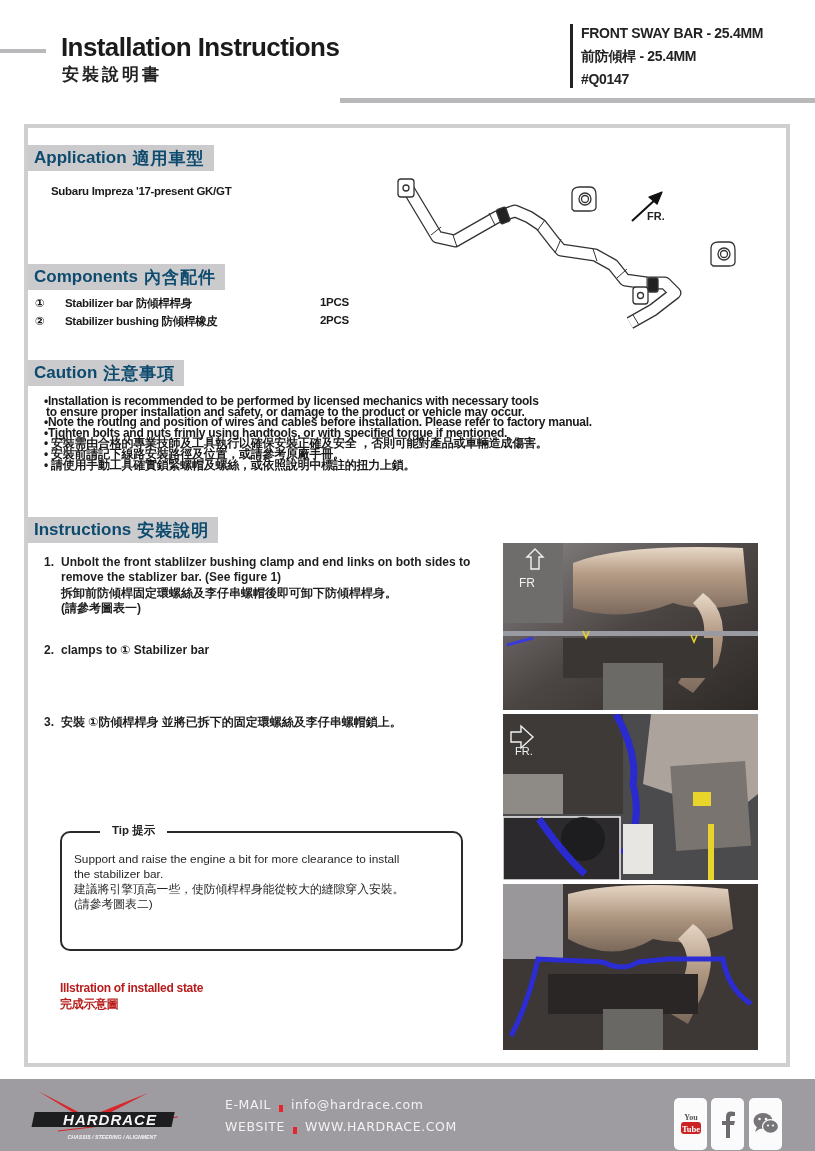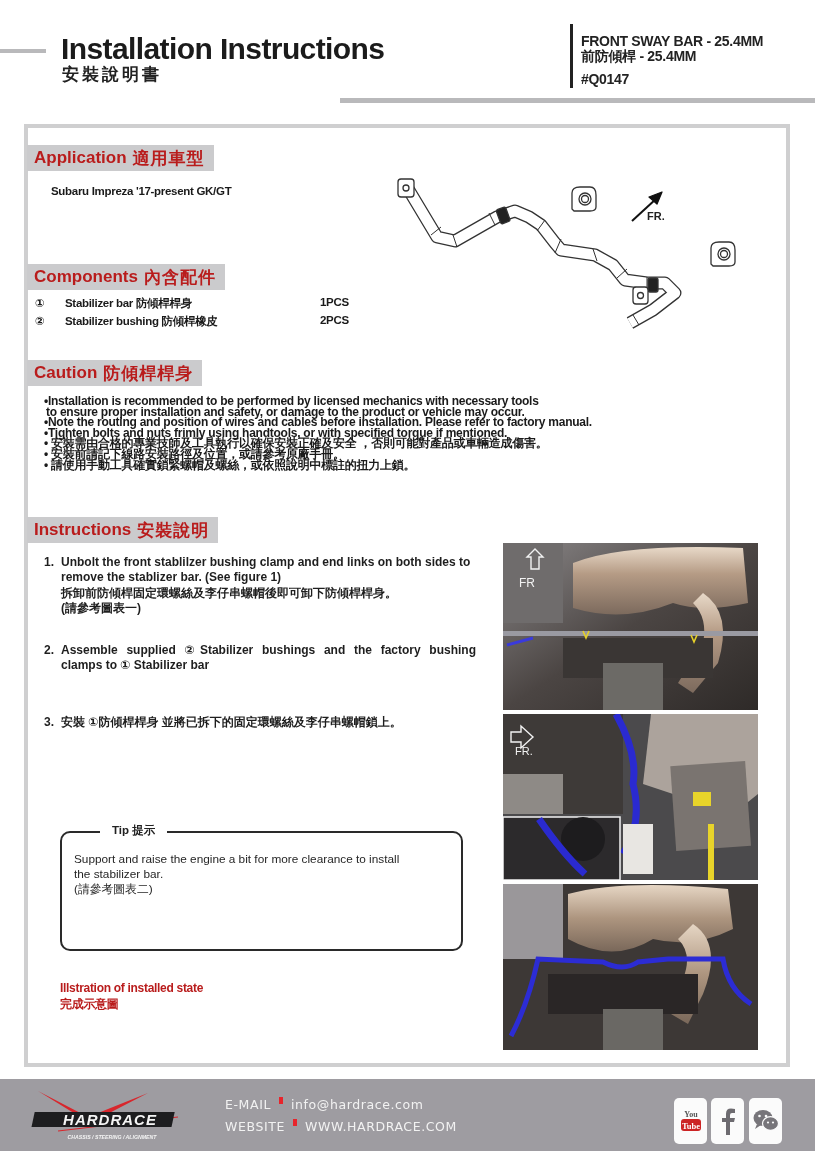--- a/index.html
+++ b/index.html
@@ -1,30 +1,30 @@
 <!DOCTYPE html>
 <html><head>
 <meta charset="utf-8">
 <style>
   * { box-sizing: border-box; margin: 0; padding: 0; }
   html, body { width: 815px; height: 1151px; background: #ffffff; overflow: hidden; }
   body { position: relative; font-family: "Liberation Sans", "DejaVu Sans", sans-serif; color: #1a1a1a; }
 
   
   .hdr-bar-left { position: absolute; left: 0; top: 49px; width: 46px; height: 4px; background: #b9b9bb; }
-  .hdr-title { position: absolute; left: 61px; top: 32px; font-size: 30px; font-weight: bold; letter-spacing: -0.6px; color: #1b1b1b; }
+  .hdr-title { position: absolute; left: 61px; top: 32px; font-size: 26px; font-weight: bold; letter-spacing: -0.6px; color: #1b1b1b; }
   .hdr-title-cn { position: absolute; left: 62px; top: 63px; font-size: 17px; font-weight: bold; letter-spacing: 3px; font-family: "DejaVu Serif", serif; color: #222; }
   .hdr-vline { position: absolute; left: 570px; top: 24px; width: 3px; height: 64px; background: #222; }
   .hdr-prod { position: absolute; left: 581px; font-size: 14px; font-weight: bold; letter-spacing: -0.3px; color: #222; }
   .hdr-bar-right { position: absolute; left: 340px; top: 98px; width: 475px; height: 5px; background: #b9b9bb; }
 
   
   .panel { position: absolute; left: 24px; top: 124px; width: 766px; height: 943px; border: 4px solid #cfcfd0; background: #fff; }
 
-  .sec-head { position: absolute; left: 27px; height: 26px; background: #cbcbcd; padding: 0 9px 0 7px; display: flex; align-items: center; font-size: 17px; font-weight: bold; color: #b91c1c; white-space: nowrap; }
+  .sec-head { position: absolute; left: 27px; height: 26px; background: #cbcbcd; padding: 0 9px 0 7px; display: flex; align-items: center; font-size: 17px; font-weight: bold; color: #0c4a6e; white-space: nowrap; }
   .sec-head .cn { font-family: "DejaVu Serif", serif; margin-left: 6px; letter-spacing: 1px; }
 
   .app-line { position: absolute; left: 51px; top: 185px; font-size: 11.5px; font-weight: bold; letter-spacing: -0.3px; }
 
   .comp-row { position: absolute; left: 35px; font-size: 11.5px; font-weight: bold; letter-spacing: -0.3px; display: flex; }
   .comp-row .num { width: 30px; }
   .comp-row .name { width: 255px; }
 
   .caution { position: absolute; left: 44px; top: 396px; font-size: 12px; font-weight: bold; line-height: 10.6px; letter-spacing: -0.25px; color: #1a1a1a; }
   .caution div { white-space: nowrap; }
@@ -43,32 +43,32 @@
   
   .drawing { position: absolute; left: 385px; top: 165px; width: 355px; height: 170px; }
 
   
   .photo { position: absolute; left: 503px; width: 255px; overflow: hidden; text-align: center; }
   .photo svg { display: block; }
 
   
   .footer { position: absolute; left: 0; top: 1079px; width: 815px; height: 72px; background: #9e9ca1; }
   .logo { position: absolute; left: 28px; top: 8px; width: 160px; height: 56px; text-align: center; }
-  .contact { position: absolute; left: 225px; font-family: "DejaVu Sans", sans-serif; font-size: 12.5px; color: #f2f2f2; letter-spacing: 0.6px; display: flex; align-items: flex-start; }
+  .contact { position: absolute; left: 225px; font-family: "DejaVu Sans", sans-serif; font-size: 12.5px; color: #f2f2f2; letter-spacing: 0.6px; display: flex; align-items: flex-end; }
   .contact .sq { width: 4px; height: 7px; background: #e8242b; margin: 0 8px 0 8px; display: inline-block; }
-  .social { position: absolute; top: 1098px; width: 33px; height: 46px; background: #fbfbfb; border-radius: 5px; display: flex; align-items: center; justify-content: center; }
+  .social { position: absolute; top: 1098px; width: 33px; height: 52px; background: #fbfbfb; border-radius: 5px; display: flex; align-items: center; justify-content: center; }
 </style>
 </head>
 <body>
 
 <div class="hdr-bar-left"></div>
 <div class="hdr-title">Installation Instructions</div>
 <div class="hdr-title-cn">安裝說明書</div>
 <div class="hdr-vline"></div>
-<div class="hdr-prod" style="top:33px">FRONT SWAY BAR - 25.4MM</div>
+<div class="hdr-prod" style="top:25px">FRONT SWAY BAR - 25.4MM</div>
 <div class="hdr-prod" style="top:48px">前防傾桿 - 25.4MM</div>
 <div class="hdr-prod" style="top:71px">#Q0147</div>
 <div class="hdr-bar-right"></div>
 
 <div class="panel"></div>
 
 <div class="sec-head" style="top:145px">
   <span>Application</span>
     <span class="cn">適用車型</span>
 </div>
@@ -128,21 +128,21 @@
   <span>1PCS</span>
 </div>
 <div class="comp-row" style="top:314px">
   <span class="num">②</span>
   <span class="name">Stabilizer bushing 防傾桿橡皮</span>
   <span>2PCS</span>
 </div>
 
 <div class="sec-head" style="top:360px">
   <span>Caution</span>
-    <span class="cn">防傾桿桿身</span>
+    <span class="cn">注意事項</span>
 </div>
 <div class="caution">
   <div>•Installation is recommended to be performed by licensed mechanics with necessary tools</div>
   <div style="padding-left:2px"> to ensure proper installation and safety, or damage to the product or vehicle may occur.</div>
   <div>•Note the routing and position of wires and cables before installation. Please refer to factory manual.</div>
   <div>•Tighten bolts and nuts frimly using handtools, or with specified torque if mentioned.</div>
   <div>• 安裝需由合格的專業技師及工具執行以確保安裝正確及安全 ，否則可能對產品或車輛造成傷害。</div>
   <div>• 安裝前請記下線路安裝路徑及位置，或請參考原廠手冊。</div>
   <div>• 請使用手動工具確實鎖緊螺帽及螺絲，或依照說明中標註的扭力上鎖。</div>
 </div>
@@ -157,37 +157,37 @@
   <div class="body">
     <div>Unbolt the front stablilzer bushing clamp and end links on both sides to remove the stablizer bar. (See figure 1)</div>
     <div>拆卸前防傾桿固定環螺絲及李仔串螺帽後即可卸下防傾桿桿身。</div>
     <div>(請參考圖表一)</div>
   </div>
 </div>
 
 <div class="step" style="top:643px">
   <span class="n">2.</span>
   <div class="body">
-    <div class="justify">Assemble supplied ②Stabilizer bushings and the factory bushing</div>
     <div>clamps to ① Stabilizer bar</div>
   </div>
 </div>
 
 <div class="step" style="top:715px">
   <span class="n">3.</span>
   <div class="body">
     <div>安裝 ①防傾桿桿身 並將已拆下的固定環螺絲及李仔串螺帽鎖上。</div>
   </div>
 </div>
 
 <div class="tip-box"></div>
 <div class="tip-label">Tip 提示</div>
 <div class="tip-text">
   <div>Support and raise the engine a bit for more clearance to install</div>
   <div>the stabilizer bar.</div>
+  <div>建議將引擎頂高一些，使防傾桿桿身能從較大的縫隙穿入安裝。</div>
   <div>(請參考圖表二)</div>
 </div>
 
 <div class="illus">
   <div>Illstration of installed state</div>
   <div>完成示意圖</div>
 </div>
 
 <div class="photo" style="top:543px;height:167px">
   <svg width="255" height="167" viewBox="0 0 255 167">

